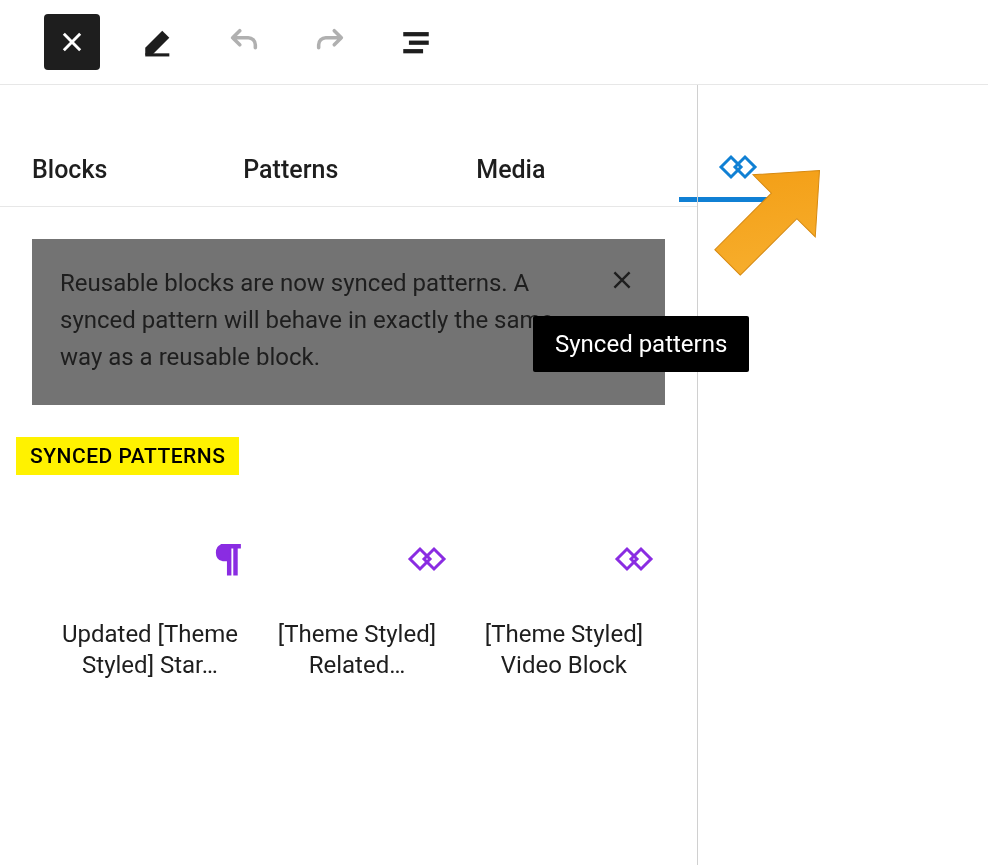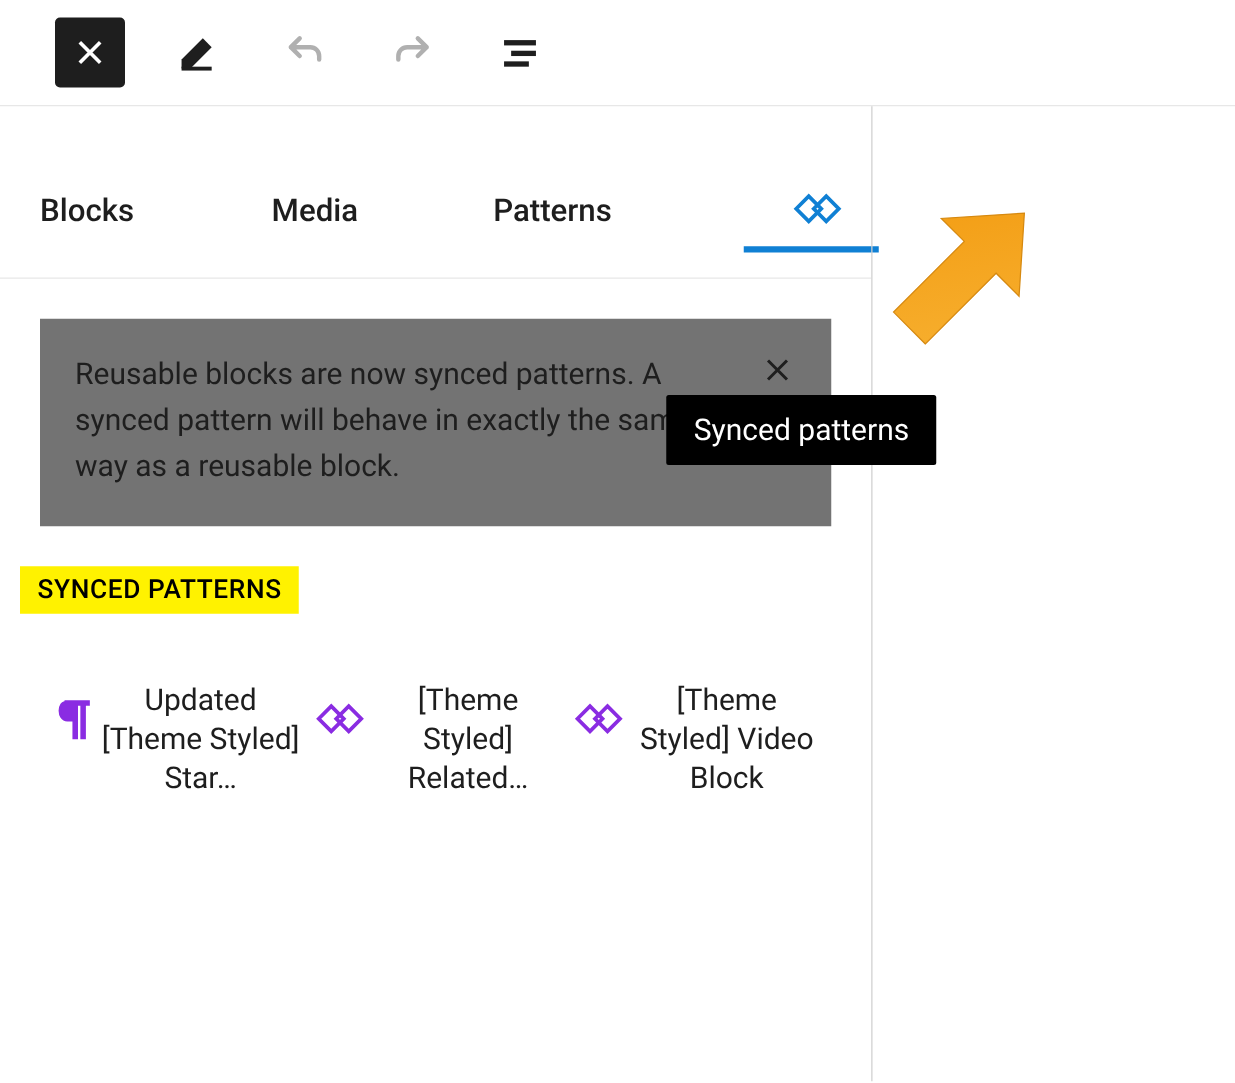--- a/index.html
+++ b/index.html
@@ -75,21 +75,22 @@
 .search-icon svg { display: block; }
 
 
 .tabs {
   display: flex;
   align-items: center;
   border-bottom: 1px solid #e7e7e7;
   margin-top: 16px;
   margin-left: -32px;
   margin-right: -32px;
-  padding: 0 0 16px 2px;
+  padding: 0 0 0 2px;
+  gap: 28px;
 }
 .tab {
   font-size: 25px;
   font-weight: 500;
   color: #1e1e1e;
   padding: 22px 0 22px 0;
   cursor: pointer;
 }
 .tab-blocks { margin-left: 30px; }
 .tab-patterns { margin-left: 108px; }
@@ -145,22 +146,22 @@
 
 .pattern-grid {
   display: flex;
   gap: 0;
   margin-top: 54px;
   padding: 0 6px;
 }
 .pattern-item {
   width: 33.33%;
   display: flex;
-  flex-direction: row;
-  align-items: flex-start;
+  flex-direction: column;
+  align-items: flex-end;
   cursor: pointer;
 }
 .pattern-icon {
   height: 60px;
   display: flex;
   align-items: center;
   justify-content: center;
   margin-bottom: 30px;
 }
 .pattern-label {
@@ -238,22 +239,22 @@
 <div class="panel-wrap">
   <div class="divider"></div>
 
   <div class="inserter">
 
     
 
     
     <div class="tabs">
       <div class="tab tab-blocks">Blocks</div>
+      <div class="tab tab-patterns">Patterns</div>
       <div class="tab tab-media">Media</div>
-      <div class="tab tab-patterns">Patterns</div>
       <div class="tab tab-reusable">
         <span class="tab-reusable-inner">
           <svg width="52" height="36" viewBox="0 0 52 36">
             <path d="M14 18 L24 8 L34 18 L24 28 Z" fill="none" stroke="#1080d4" stroke-width="3"></path>
             <path d="M28 18 L38 8 L48 18 L38 28 Z" fill="none" stroke="#1080d4" stroke-width="3"></path>
           </svg>
         </span>
       </div>
     </div>
 

